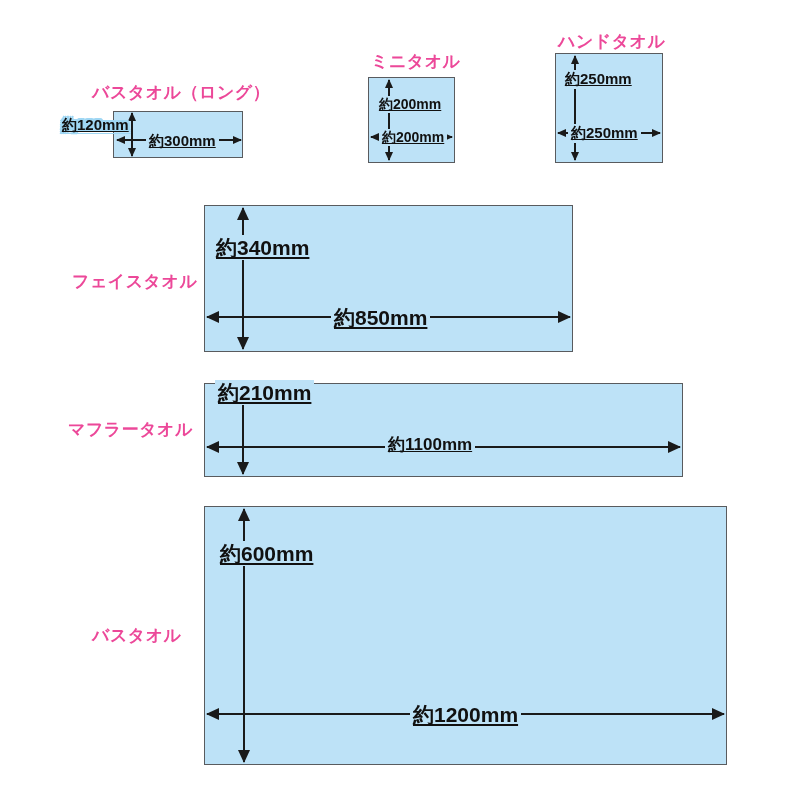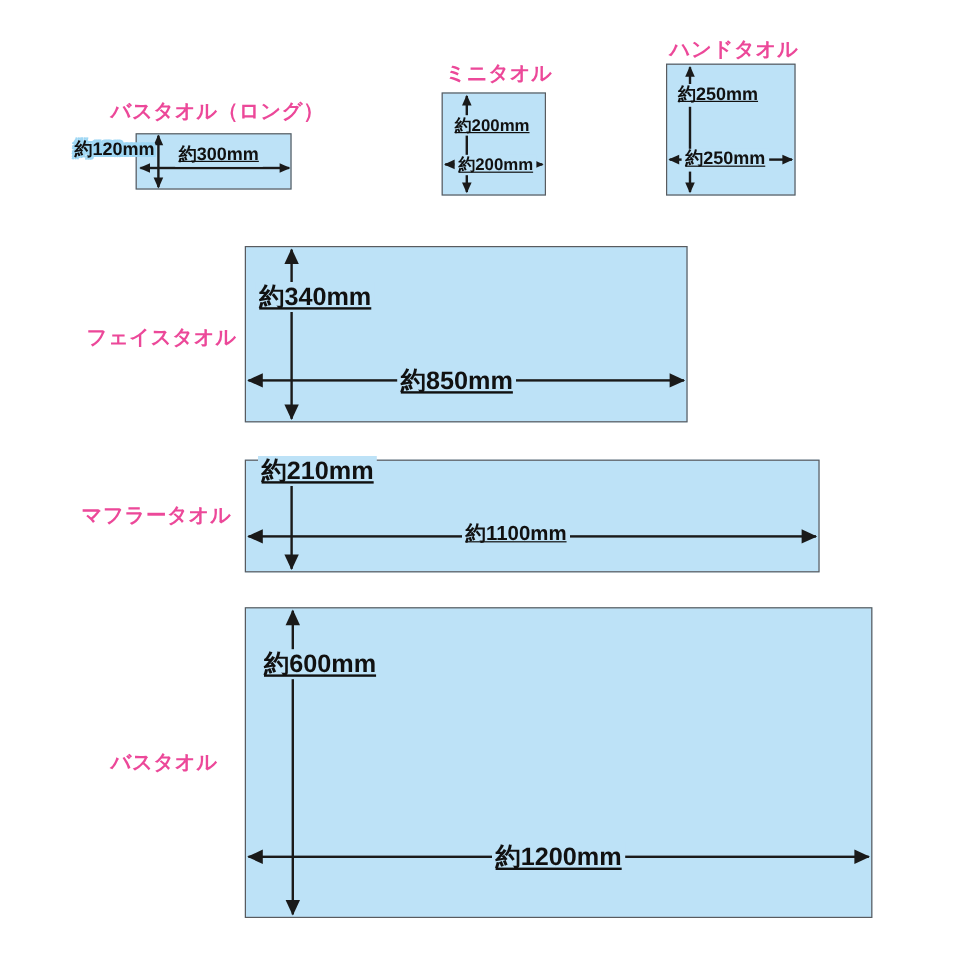--- a/index.html
+++ b/index.html
@@ -38,35 +38,36 @@
     position:absolute;font-weight:bold;color:#111;line-height:1.1;
     white-space:nowrap;z-index:3;
   }
   .dim.box{background:var(--fill,#bde2f7);padding:1px 3px;text-decoration:underline;}
   .dim.halo{
     text-shadow:
       -2px 0 0 var(--halo,#9fd7f4), 2px 0 0 var(--halo,#9fd7f4),
       0 -2px 0 var(--halo,#9fd7f4), 0 2px 0 var(--halo,#9fd7f4),
       -2px -2px 0 var(--halo,#9fd7f4), 2px 2px 0 var(--halo,#9fd7f4),
       -2px 2px 0 var(--halo,#9fd7f4), 2px -2px 0 var(--halo,#9fd7f4);
+    text-decoration: underline;
   }
 </style>
 </head>
 <body>
 
 <div class="canvas">
 
   
   <div class="towel">
     <div class="label" style="left:92px;top:81px">バスタオル（ロング）</div>
     <div class="rect" style="left:113px;top:111px;width:130px;height:47px"></div>
     <div class="arrow-v small" style="left:131px;top:113px;height:43px"></div>
     <div class="arrow-h small" style="left:117px;top:139px;width:124px"></div>
     <div class="dim halo" style="left:62px;top:117px;font-size:15px">約120mm</div>
-    <div class="dim box" style="left:146px;top:120px;font-size:15px">約300mm</div>
+    <div class="dim box" style="left:146px;top:132px;font-size:15px">約300mm</div>
   </div>
 
   
   <div class="towel">
     <div class="label" style="left:371px;top:50px">ミニタオル</div>
     <div class="rect" style="left:368px;top:77px;width:87px;height:86px"></div>
     <div class="arrow-v small" style="left:388px;top:80px;height:80px"></div>
     <div class="arrow-h small" style="left:371px;top:136px;width:81px"></div>
     <div class="dim box" style="left:376px;top:96px;font-size:14px">約200mm</div>
     <div class="dim box" style="left:379px;top:129px;font-size:14px">約200mm</div>

